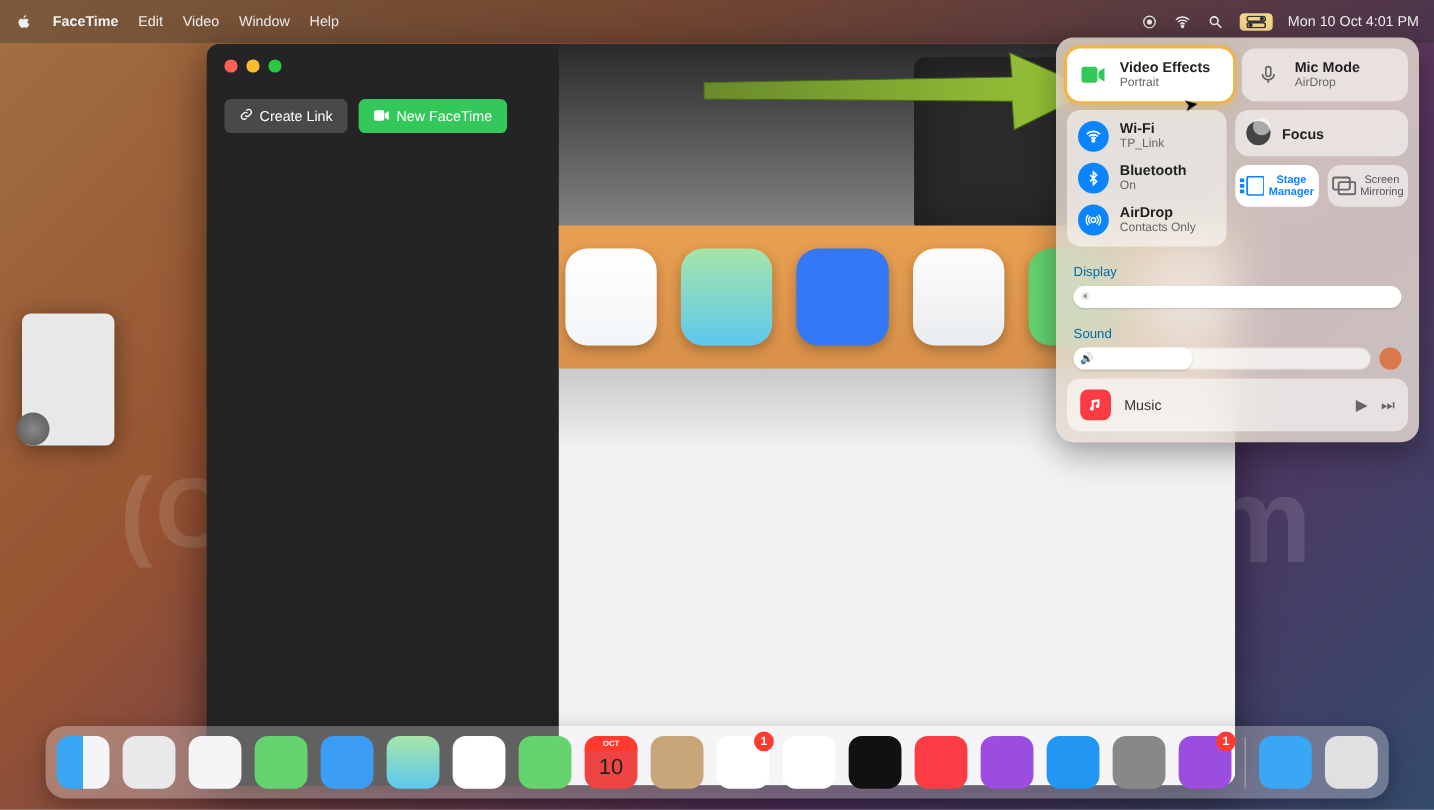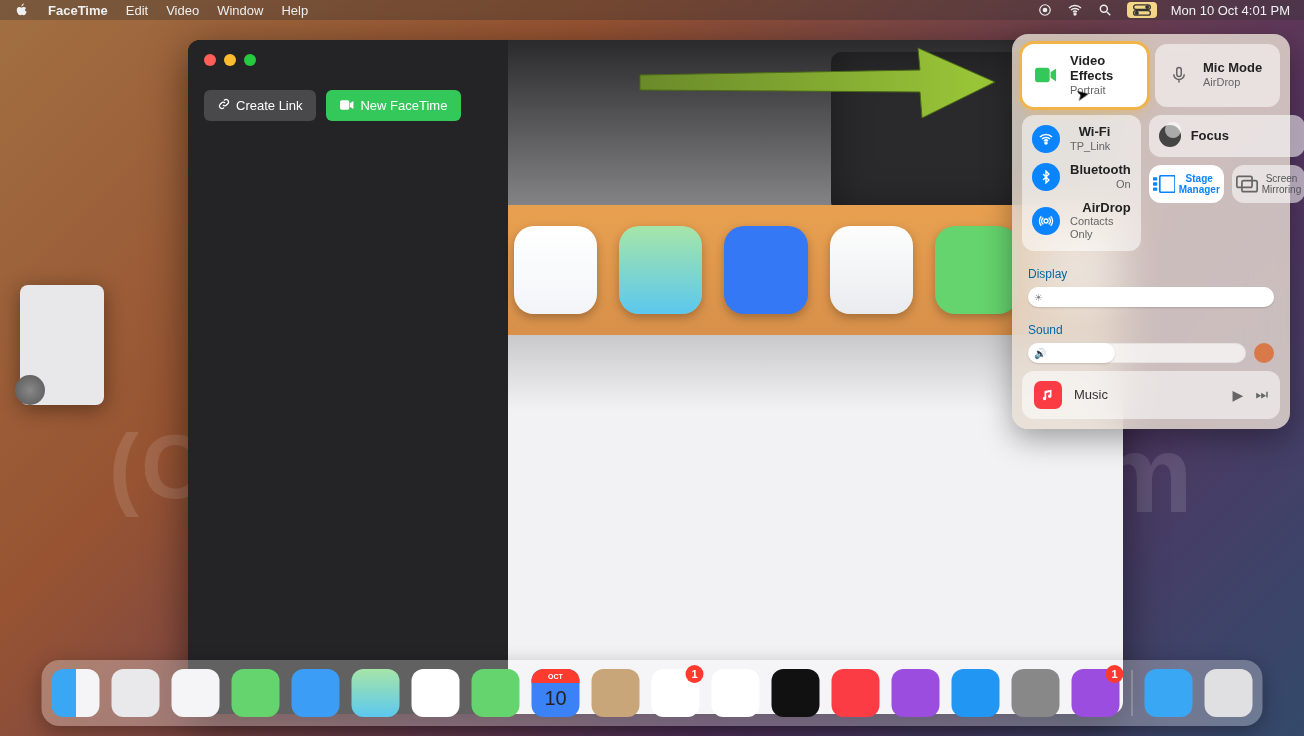--- a/index.html
+++ b/index.html
@@ -5,21 +5,21 @@
 * { margin: 0; padding: 0; box-sizing: border-box; font-family: -apple-system, "Helvetica Neue", Arial, sans-serif; }
 html, body { width: 1304px; height: 736px; overflow: hidden; }
 body {
   background: linear-gradient(135deg, #e8a05f 0%, #d97848 30%, #7a4a8a 70%, #4a6a9a 100%);
   position: relative;
 }
 .dim { position:absolute; inset:0; background: rgba(0,0,0,0.3); pointer-events:none; }
 
 
 .menubar {
-  position: absolute; top:0; left:0; right:0; height:20px;
+  position: absolute; top:0; left:0; right:0; height:39px;
   display:flex; align-items:center; padding:0 14px;
   background: rgba(50,50,50,0.35); color:#f0f0f0; font-size:13px;
 }
 .menubar .left { display:flex; align-items:center; gap:18px; }
 .menubar .left .app { font-weight:700; }
 .menubar .right { margin-left:auto; display:flex; align-items:center; gap:14px; }
 .menubar .icon { display:inline-flex; width:16px; height:16px; align-items:center; justify-content:center; }
 .cc-highlight {
   background:#f5d78a; border-radius:4px; padding:2px 6px; display:inline-flex; align-items:center;
 }
@@ -69,21 +69,21 @@
   position:absolute; top:285px; left:20px; width:84px; height:120px;
   background:#e8e8ea; border-radius:8px; box-shadow:0 4px 20px rgba(0,0,0,0.4);
 }
 .sys-gear{
   position:absolute; top:375px; left:15px; width:30px; height:30px; border-radius:50%;
   background:radial-gradient(#888,#555);
 }
 
 
 .cc-panel{
-  position:absolute; top:34px; right:14px; width:278px;
+  position:absolute; top:34px; right:14px; width:330px;
   background:rgba(230,220,210,0.82); border-radius:16px; padding:10px;
   backdrop-filter:blur(20px); box-shadow:0 10px 30px rgba(0,0,0,0.35);
   display:flex; flex-direction:column; gap:8px;
 }
 .cc-row1{ display:flex; gap:8px; }
 .cc-card{
   background:rgba(255,255,255,0.55); border-radius:12px; padding:10px;
   display:flex; align-items:center; gap:10px; flex:1; cursor:pointer;
 }
 .cc-card.highlight{
@@ -100,21 +100,21 @@
 .cc-row2{ display:flex; gap:8px; align-items:stretch; }
 .cc-conn{
   background:rgba(255,255,255,0.55); border-radius:12px; padding:10px;
   display:flex; flex-direction:column; gap:10px; flex:1.05;
 }
 .conn-item{ display:flex; align-items:center; gap:10px; cursor:pointer; }
 .conn-item .round{
   width:28px; height:28px; border-radius:50%; background:#0a84ff;
   display:flex; align-items:center; justify-content:center; flex:0 0 28px;
 }
-.conn-item .texts{ display:flex; flex-direction:column; line-height:1.15;align-items:flex-end; }
+.conn-item .texts{ display:flex; flex-direction:column; line-height:1.15; }
 .conn-item .title{ font-size:13px; font-weight:600; color:#222; }
 .conn-item .sub{ font-size:11px; color:#666; }
 .cc-rightcol{ display:flex; flex-direction:column; gap:8px; flex:1; }
 .cc-small{ background:rgba(255,255,255,0.55); border-radius:12px; display:flex; align-items:center; gap:10px; padding:10px; cursor:pointer; }
 .cc-small .moon{ width:22px; height:22px; border-radius:50%; background:#444; position:relative; }
 .cc-small .moon::after{ content:""; position:absolute; width:16px; height:16px; border-radius:50%; background:rgba(255,255,255,0.55); top:-3px; left:6px; }
 .cc-smallpair{ display:flex; gap:8px; }
 .cc-tile{
   flex:1; background:rgba(255,255,255,0.55); border-radius:12px;
   display:flex; flex-direction:row; align-items:center; justify-content:center;
@@ -175,21 +175,21 @@
   align-items:center; justify-content:center; padding:0 4px;
 }
 .dc-finder{background:linear-gradient(90deg,#3aa7f5 50%,#f5f5f7 50%);}
 .dc-launch{background:#e9e9ec;}
 .dc-safari{background:#f5f5f7;}
 .dc-msg{background:#65d36e;}
 .dc-mail{background:#3c9df6;}
 .dc-maps{background:linear-gradient(#a6e5a8,#5cc8ef);}
 .dc-photos{background:#fff;}
 .dc-ft{background:#65d36e;}
-.dc-cal{background:#3b82f6;}
+.dc-cal{background:#ef4444;}
 .dc-contacts{background:#c9a57a;}
 .dc-rem{background:#fff;}
 .dc-notes{background:#fff;}
 .dc-tv{background:#111;}
 .dc-music{background:#fc3c44;}
 .dc-pod{background:#9b4de0;}
 .dc-store{background:#2196f3;}
 .dc-sys{background:#888;}
 .dc-clips{background:#9b4de0;}
 .dc-dl{background:#3aa7f5;}

